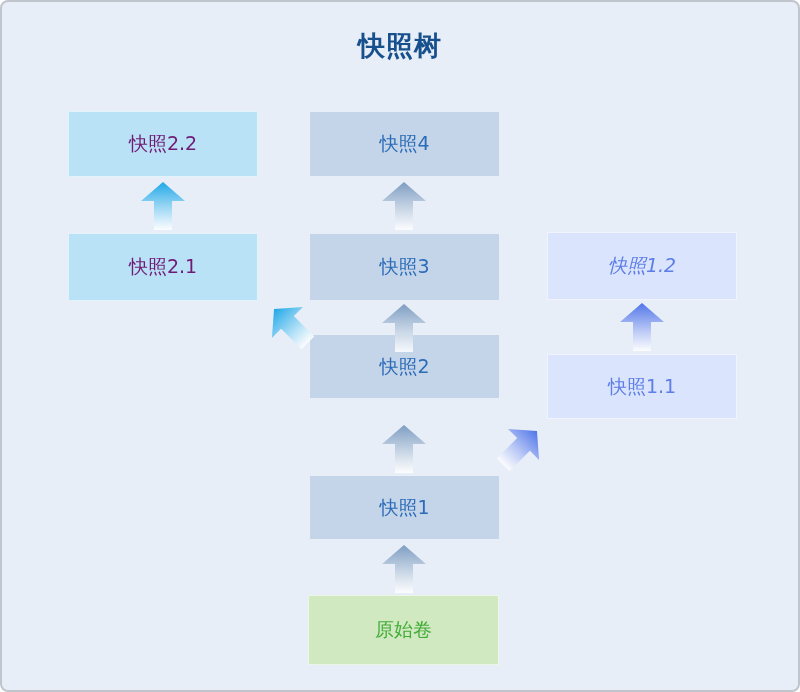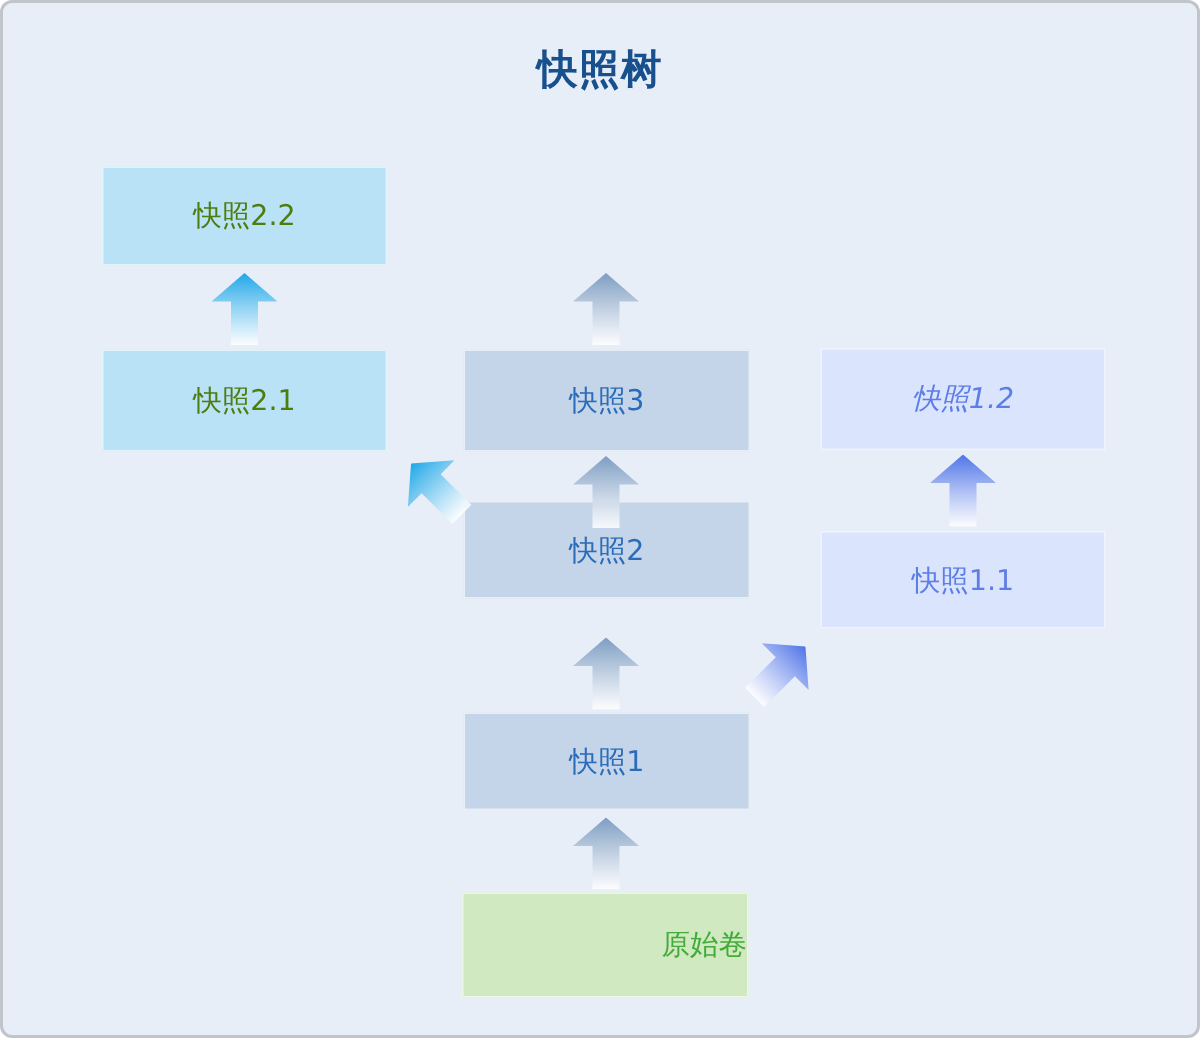--- a/index.html
+++ b/index.html
@@ -20,34 +20,34 @@
     font-size:27px;font-weight:bold;
     color:#17508c;letter-spacing:1px;
   }
   .node{
     position:absolute;
     display:flex;align-items:center;justify-content:center;
     font-size:19px;
     border:1px solid rgba(255,255,255,0.6);
     box-sizing:border-box;
   }
-  .node.cyan{background:#b9e2f6;color:#4d7c0f;}
+  .node.cyan{background:#b9e2f6;color:#701a75;}
   .node.steel{background:#c5d5e9;color:#2b6cb8;}
   .node.lavender{background:#dbe4fd;color:#5d7ee6;}
   .node.green{background:#d0e9c0;color:#43ac39;}
 
   #snap22{left:66px;top:109px;width:190px;height:66px;}
   #snap4 {left:307px;top:109px;width:191px;height:66px;}
   #snap21{left:66px;top:231px;width:190px;height:68px;}
   #snap3 {left:307px;top:231px;width:191px;height:68px;}
   #snap12{left:545px;top:230px;width:190px;height:68px;font-style:italic;}
   #snap2 {left:307px;top:332px;width:191px;height:65px;}
   #snap11{left:545px;top:352px;width:190px;height:65px;}
   #snap1 {left:307px;top:473px;width:191px;height:65px;}
-  #origin{left:306px;top:593px;width:191px;height:70px;justify-content:flex-end;}
+  #origin{left:306px;top:593px;width:191px;height:70px;}
 
   .arrow{position:absolute;width:44px;height:48px;}
   #arrow-21-22 {left:139px;top:180px;}
   #arrow-3-4   {left:380px;top:180px;}
   #arrow-2-3   {left:380px;top:302px;}
   #arrow-11-12 {left:618px;top:301px;}
   #arrow-1-2   {left:380px;top:423px;}
   #arrow-origin-1{left:380px;top:543px;}
   #arrow-2-21  {left:267px;top:300px;transform:rotate(-45deg);transform-origin:50% 50%;}
   #arrow-1-11  {left:496px;top:422px;transform:rotate(45deg);transform-origin:50% 50%;}
@@ -71,20 +71,23 @@
         <stop offset="0" stop-color="#4f74e8"></stop>
         <stop offset="1" stop-color="#ffffff" stop-opacity="0.85"></stop>
       </linearGradient>
     </defs>
   </svg>
 
   <div class="title">快照树</div>
 
   <div class="node cyan" id="snap22">
     <span>快照2.2</span>
+  </div>
+  <div class="node steel" id="snap4">
+    <span>快照4</span>
   </div>
   <div class="node cyan" id="snap21">
     <span>快照2.1</span>
   </div>
   <div class="node steel" id="snap3">
     <span>快照3</span>
   </div>
   <div class="node lavender" id="snap12">
     <span>快照1.2</span>
   </div>

